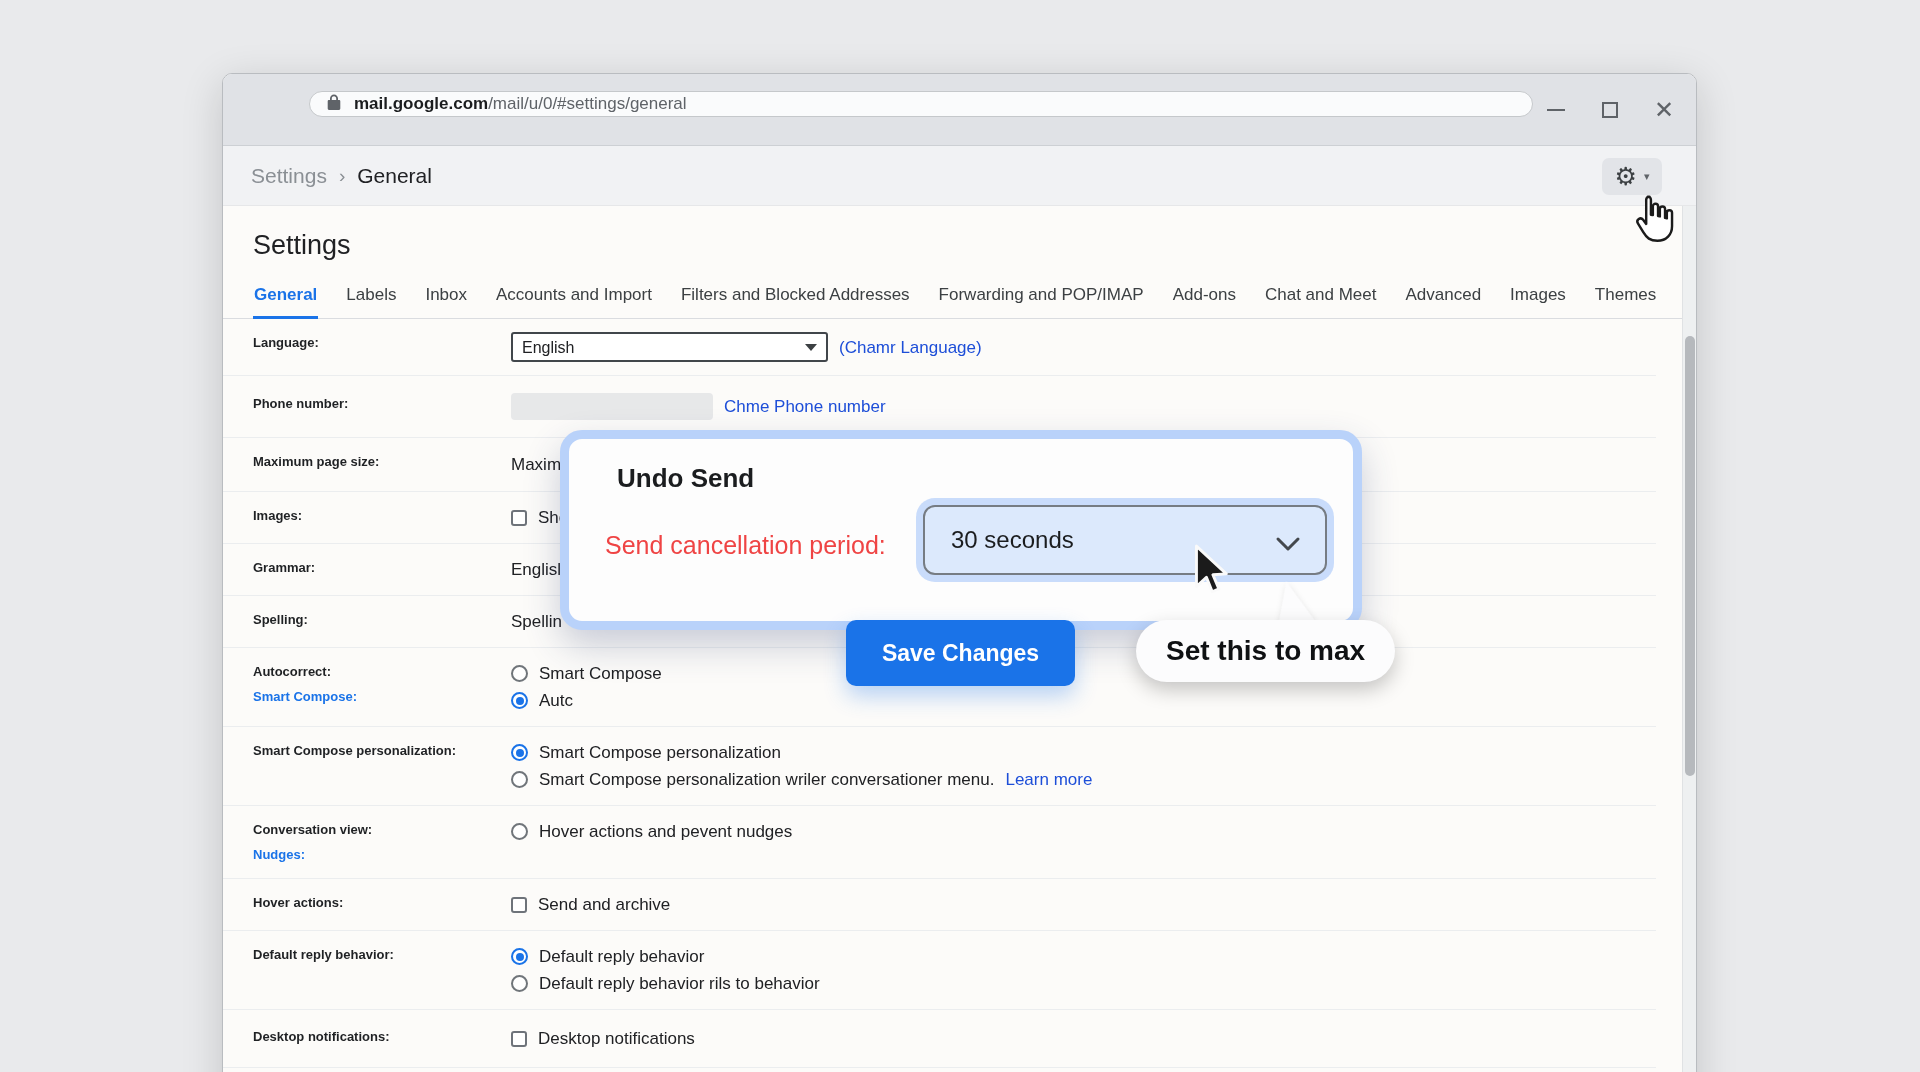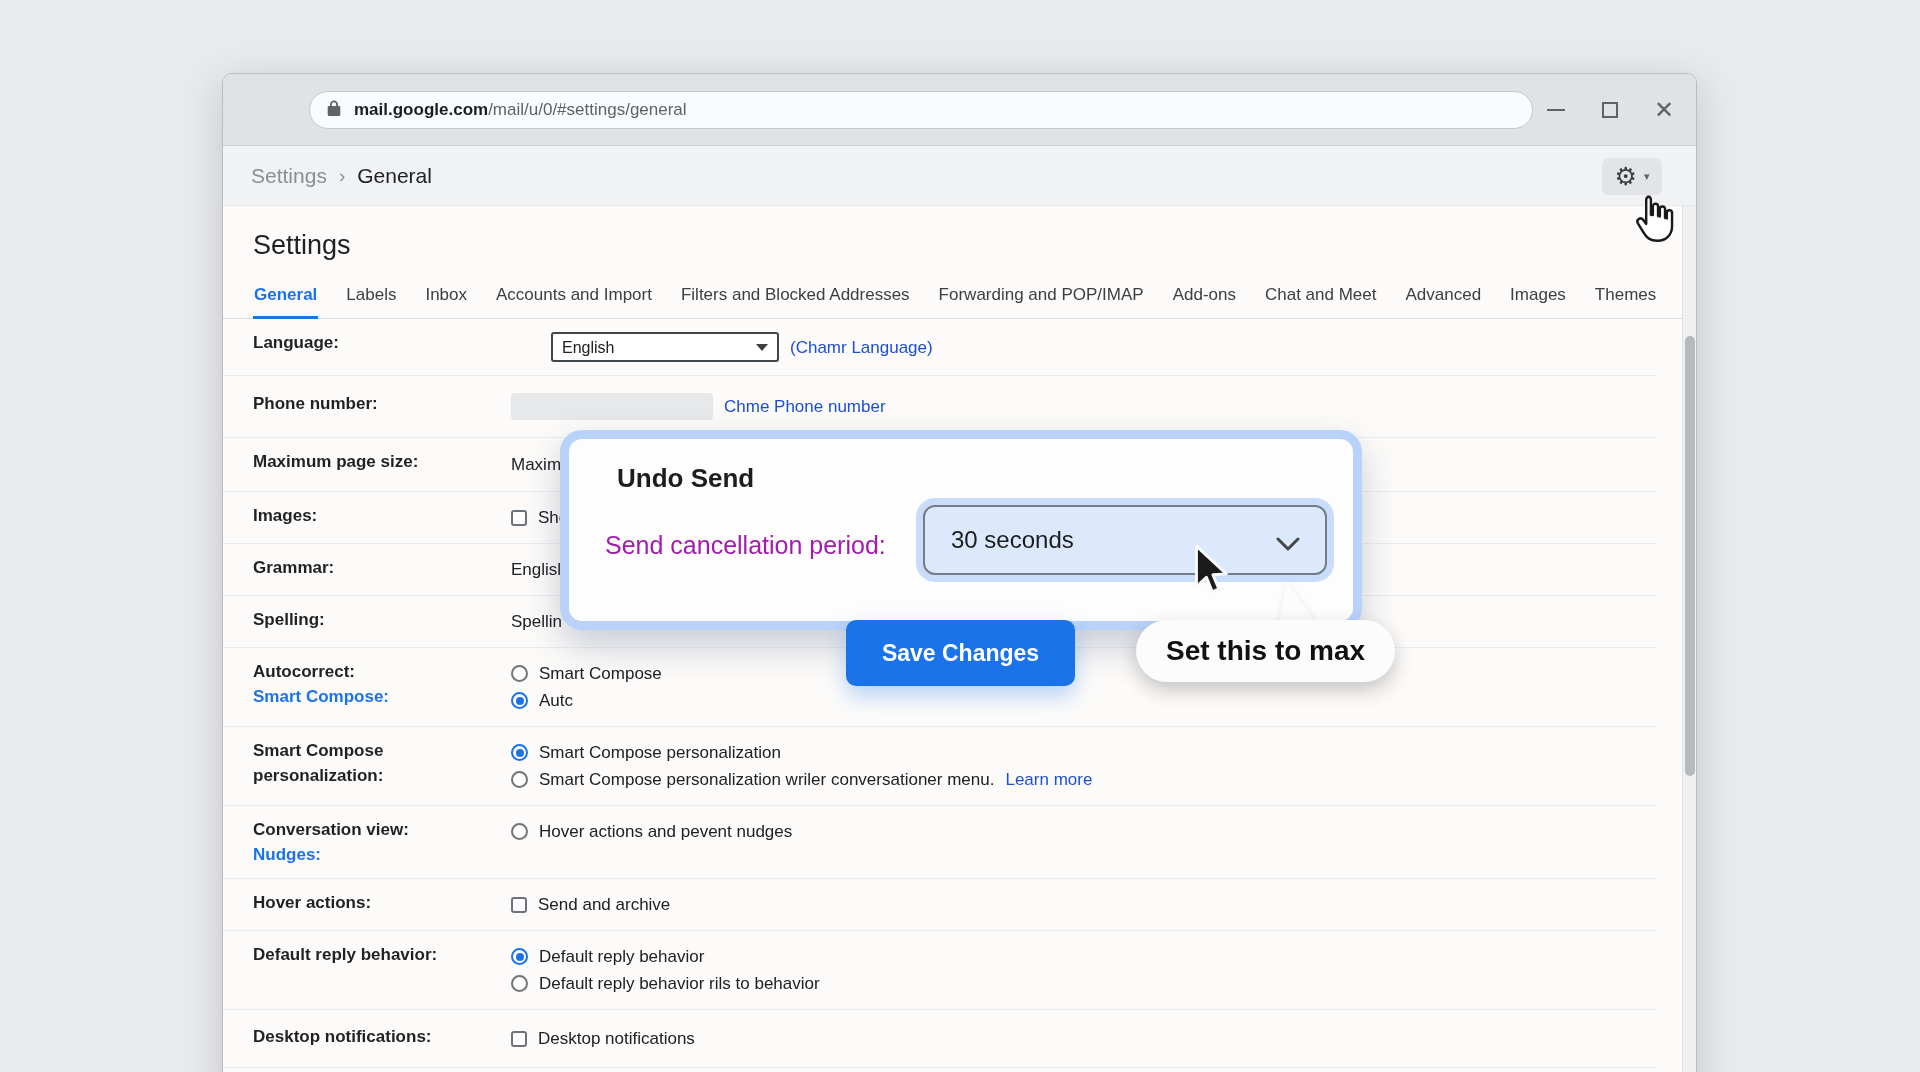--- a/index.html
+++ b/index.html
@@ -15,21 +15,21 @@
   .window {
     position:absolute; left:222px; top:73px; width:1475px; height:1040px;
     background:#fcfbf9; border:1px solid #b9bcc0; border-radius:10px 10px 0 0;
     box-shadow:0 10px 42px rgba(0,0,0,.16); overflow:hidden;
   }
   .chrome {
     height:72px; background:#e0e2e6; position:relative;
     border-bottom:1px solid #cdd0d4;
   }
   .urlbar {
-    position:absolute; left:86px; top:17px; width:1224px; height:38px;
+    position:absolute; left:86px; top:17px; width:1224px; height:26px;
     background:#fafbfc; border:1px solid #c5c8cb; border-radius:20px;
     display:flex; align-items:center; padding:0 16px; gap:12px;
     font-size:17px;
   }
   .url-domain { color:#1b1d1f; font-weight:bold; }
   .url-path { color:#5f6368; }
   .win-controls {
     position:absolute; right:20px; top:0; height:72px;
     display:flex; align-items:center; gap:30px;
   }
@@ -65,36 +65,36 @@
   .tab.active {
     color:#1a73e8; font-weight:bold;
     border-bottom:3px solid #1a73e8; margin-bottom:-1px;
   }
 
   .rows { margin-right:40px; }
   .row {
     display:flex; align-items:flex-start;
     padding:11px 0 11px 30px; border-bottom:1px solid #ebedef;
   }
-  .row-label { width:258px; flex:none; font-weight:bold; font-size:17px; line-height:25px; color:#1f2124; }
+  .row-label { width:258px; flex:none; font-weight:bold; font-size:13px; line-height:25px; color:#1f2124; }
   .row-label .sub-link { display:block; color:#1a73e8; cursor:pointer; }
   .row-ctrl { flex:1; font-size:17px; line-height:25px; color:#202124; }
   .ctrl-line { display:flex; align-items:center; gap:11px; margin:2px 0; }
   .link { color:#1d4ed8; cursor:pointer; }
 
   .select {
     display:inline-flex; align-items:center; justify-content:space-between;
     background:#fff; border:2px solid #41464b; border-radius:3px;
     height:30px; padding:0 9px; font-size:16px; cursor:pointer;
   }
   .select .sel-caret {
     width:0; height:0; border-left:6px solid transparent; border-right:6px solid transparent;
     border-top:7px solid #3c4043; margin-left:10px;
   }
-  .select.lang { width:228px;margin-left:40px; }
+  .select.lang { width:317px; }
   .select.small { width:94px; height:27px; border-width:1.5px; }
   .text-input {
     width:202px; height:27px; background:#e7e8e9; border-radius:4px; border:none;
     display:inline-block;
   }
   .checkbox {
     width:16px; height:16px; border:2px solid #6e737a; border-radius:3px;
     background:#fff; flex:none; cursor:pointer;
   }
   .radio { width:17px; height:17px; border-radius:50%; flex:none; position:relative; cursor:pointer; }
@@ -114,21 +114,21 @@
     background:#b6b9bd; border-radius:6px; cursor:grab;
   }
 
   
   .popup {
     position:absolute; left:560px; top:430px; width:802px; height:200px; z-index:10;
     background:#fdfdfd; border:9px solid #b9d2fa; border-radius:22px;
     box-shadow:0 16px 36px rgba(40,60,110,.24);
   }
   .popup-title { position:absolute; left:48px; top:24px; font-size:26px; font-weight:bold; color:#1b1d1f; }
-  .popup-label { position:absolute; left:36px; top:92px; font-size:25px; color:#a21caf; }
+  .popup-label { position:absolute; left:36px; top:92px; font-size:25px; color:#ef4444; }
   .dropdown {
     position:absolute; right:26px; top:66px; width:404px; height:70px;
     background:#dce9fc; border:2px solid #767c83; border-radius:12px;
     box-shadow:0 0 0 7px rgba(166,198,250,.6);
     display:flex; align-items:center; padding:8px 26px; font-size:24px; color:#1b1d1f;
     cursor:pointer;
   }
   .dd-caret { position:absolute; right:24px; top:24px; }
 
   .save-btn {

